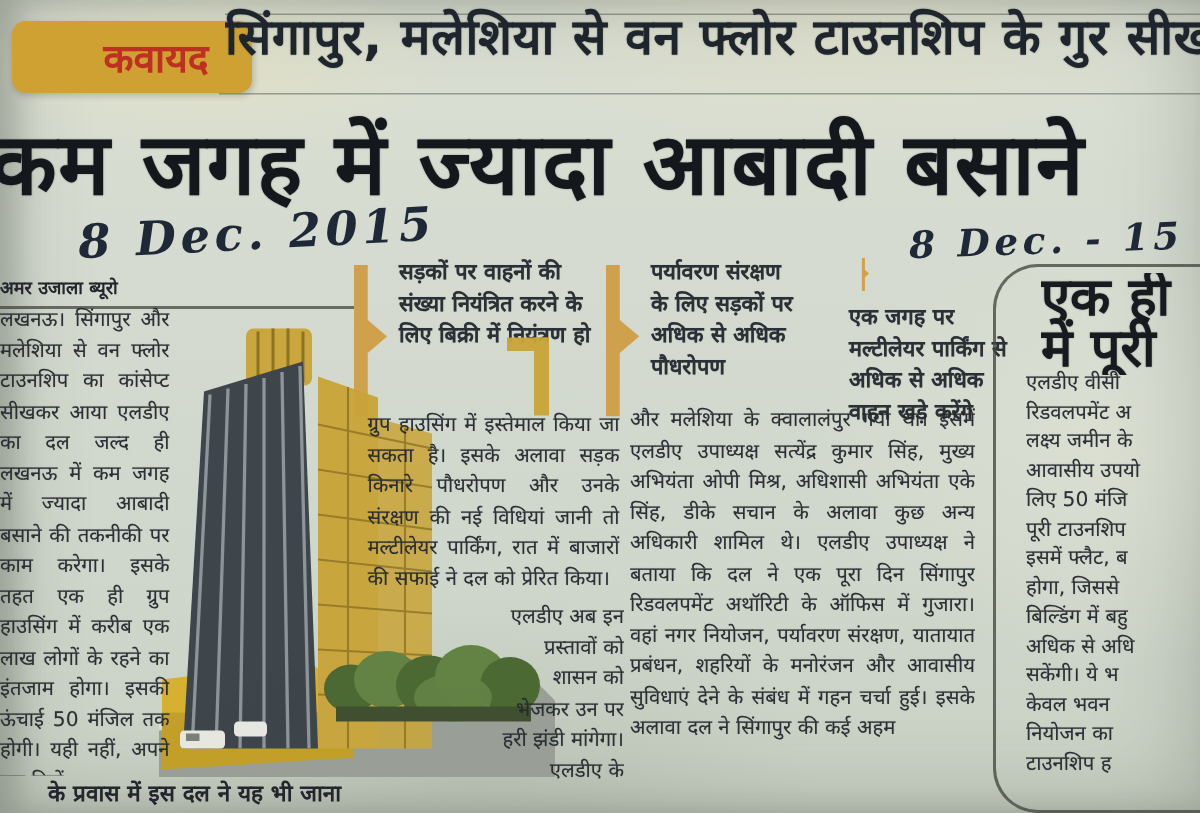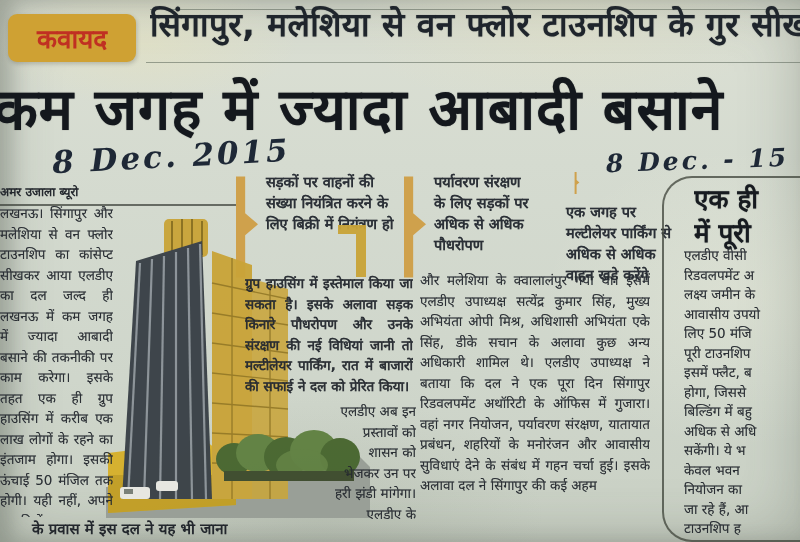--- a/index.html
+++ b/index.html
@@ -14,21 +14,21 @@
     background:
       radial-gradient(220px 90px at 18% 8%, rgba(235,228,180,.35), transparent 70%),
       radial-gradient(300px 120px at 70% 5%, rgba(230,225,190,.28), transparent 70%),
       radial-gradient(260px 200px at 92% 55%, rgba(245,245,225,.25), transparent 75%),
       radial-gradient(300px 160px at 40% 95%, rgba(120,130,115,.15), transparent 75%);
   }
   .abs{position:absolute;}
   
   .badge{left:8px;top:14px;width:128px;height:48px;border-radius:9px;
     display:flex;align-items:center;justify-content:center;
-    font-weight:bold;font-size:26px;box-shadow:1px 2px 4px rgba(0,0,0,.18);}
+    font-weight:bold;font-size:26px;box-shadow:1px 2px 4px rgba(0,0,0,.18);padding-left:32px;}
   .rule{height:1px;background:rgba(90,100,88,.55);}
   .rule-top{left:150px;top:9px;width:650px;}
   .rule-mid{left:146px;top:62px;width:654px;}
   .strap{left:150px;top:1px;width:650px;height:48px;font-size:33px;font-weight:bold;
     color:#1f252c;white-space:nowrap;overflow:hidden;letter-spacing:.5px;
     text-shadow:0 0 1px rgba(31,37,44,.5);}
   .headline{left:-6px;top:68px;width:812px;height:78px;font-size:57px;font-weight:bold;
     color:#14181d;white-space:nowrap;overflow:hidden;letter-spacing:1px;
     text-shadow:0 0 1px rgba(20,24,29,.55);}
   .hand{font-family:"DejaVu Serif",serif;font-style:italic;font-weight:bold;
@@ -42,30 +42,30 @@
   .bullet-1{left:236px;width:160px;}
   .bullet-2{left:404px;width:126px;}
   .bullet-3{left:566px;width:122px;flex-direction:column;}
   .arrow-ico{flex:0 0 22px;}
   .bullet-text{font-size:14.5px;line-height:21px;font-weight:bold;color:#2b3037;
     text-shadow:0 0 .5px rgba(43,48,55,.4);}
   
   .bodytxt{font-size:13.5px;line-height:20.5px;text-align:justify;color:rgba(38,42,48,.95);
     text-shadow:0 0 .5px rgba(38,42,48,.35);overflow:hidden;}
   .lead-col{left:0px;top:203px;width:113px;height:314px;}
-  .mid-top{left:245px;top:273px;width:168px;height:128px;font-weight:bold;}
+  .mid-top{left:245px;top:273px;width:168px;height:128px;}
   .mid-wrap{left:334px;top:401px;width:82px;height:118px;text-align:right;}
   .third-col{left:420px;top:270px;width:230px;height:272px;}
   .lastline{font-size:15px;font-weight:bold;white-space:nowrap;overflow:hidden;color:#23272d;}
   .lead-last{left:0px;top:518px;width:244px;padding-left:32px;}
   .mid-last{left:248px;top:520px;width:212px;margin-top:20px;}
   
   .sidebox{left:662px;top:176px;width:150px;height:362px;
     border:2px solid rgba(70,76,66,.8);border-right:none;border-radius:30px 0 0 30px;}
-  .side-head{left:694px;top:182px;width:106px;font-size:26px;line-height:34px;font-weight:bold;
+  .side-head{left:694px;top:182px;width:106px;font-size:35px;line-height:34px;font-weight:bold;
     color:#171b20;white-space:nowrap;overflow:hidden;text-shadow:0 0 1px rgba(23,27,32,.5);}
   .side-body{left:684px;top:246px;width:116px;height:296px;overflow:hidden;}
   .side-body div{font-size:13.5px;line-height:19.5px;white-space:nowrap;overflow:hidden;
     color:rgba(38,42,48,.95);text-shadow:0 0 .5px rgba(38,42,48,.35);}
   
   .building{left:106px;top:213px;width:264px;height:305px;opacity:.96;}
 </style>
 </head>
 <body>
 
@@ -183,17 +183,16 @@
       <div>आवासीय उपयो</div>
       <div>लिए 50 मंजि</div>
       <div>पूरी टाउनशिप</div>
       <div>इसमें फ्लैट, ब</div>
       <div>होगा, जिससे</div>
       <div>बिल्डिंग में बहु</div>
       <div>अधिक से अधि</div>
       <div>सकेंगी। ये भ</div>
       <div>केवल भवन</div>
       <div>नियोजन का</div>
-      <div>जा रहे हैं, आ</div>
       <div>टाउनशिप ह</div>
     </div>
 
 </div>
 
 </body></html>

